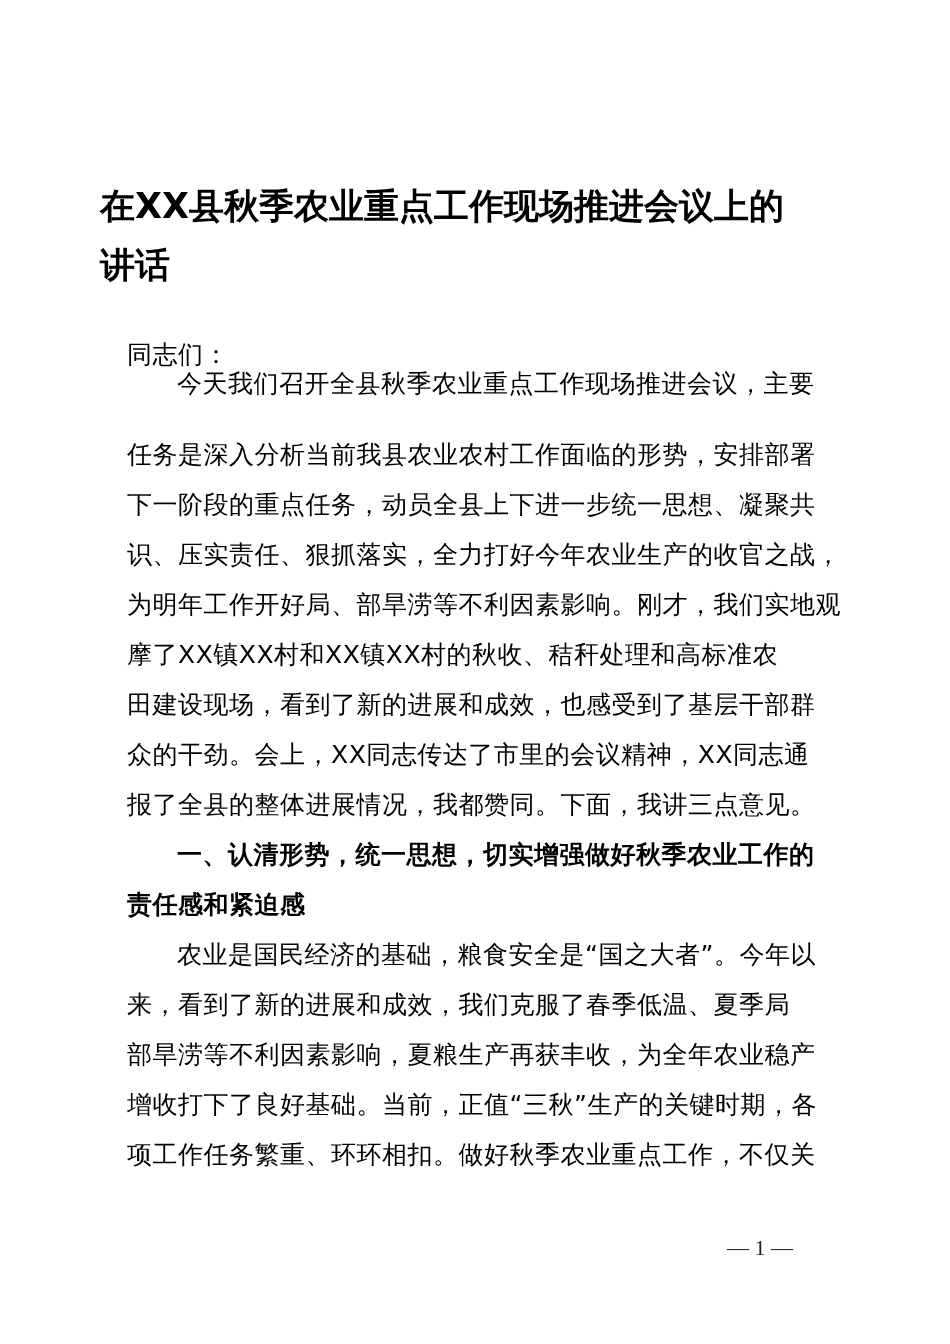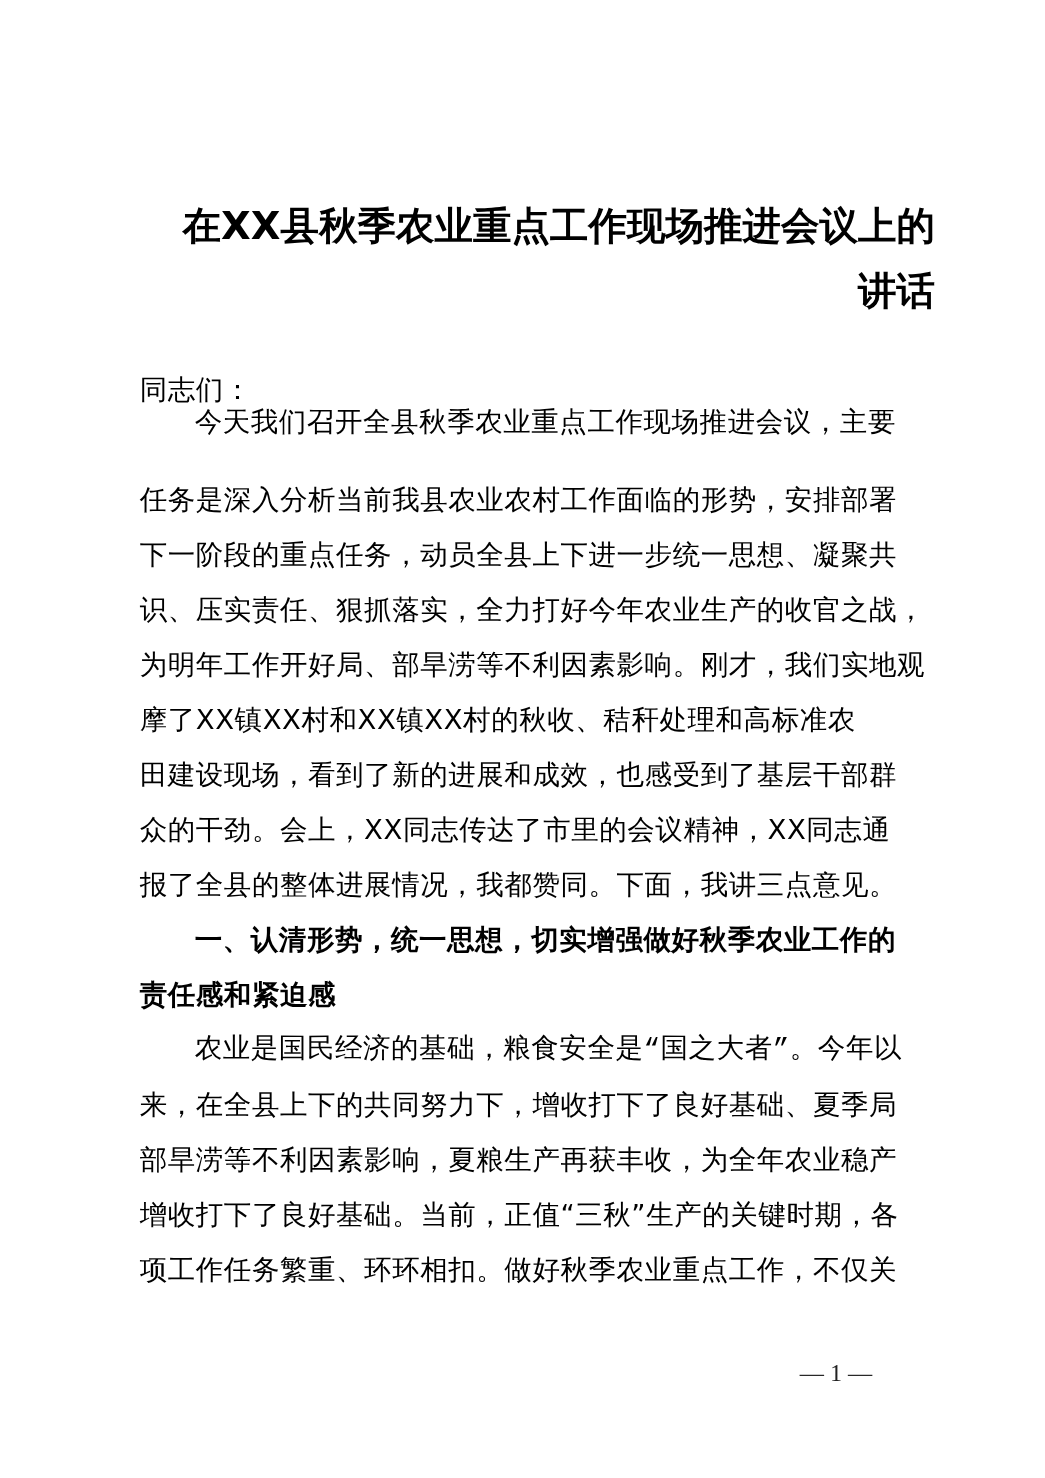--- a/index.html
+++ b/index.html
@@ -19,21 +19,21 @@
       position: absolute;
       left: 0; top: 0;
       width: 950px;
       height: 1344px;
       background: #ffffff;
     }
     .title {
       position: absolute;
       left: 100px;
       width: 750px;
-      text-align: right;
+      text-align: left;
       font-weight: bold;
       font-size: 35px;
       line-height: 50px;
       letter-spacing: 0px;
     }
     .title-line1 { top: 181px; }
     .title-line2 { top: 240px; }
     .body-line {
       position: absolute;
       left: 127px;
@@ -72,20 +72,20 @@
   <div class="body-line" style="top:530px;">识、压实责任、狠抓落实，全力打好今年农业生产的收官之战，</div>
   <div class="body-line" style="top:580px;">为明年工作开好局、部旱涝等不利因素影响。刚才，我们实地观</div>
   <div class="body-line" style="top:630px;">摩了XX镇XX村和XX镇XX村的秋收、秸秆处理和高标准农</div>
   <div class="body-line" style="top:680px;">田建设现场，看到了新的进展和成效，也感受到了基层干部群</div>
   <div class="body-line" style="top:730px;">众的干劲。会上，XX同志传达了市里的会议精神，XX同志通</div>
   <div class="body-line" style="top:780px;">报了全县的整体进展情况，我都赞同。下面，我讲三点意见。</div>
 
   <div class="body-line indent bold" style="top:830px;">一、认清形势，统一思想，切实增强做好秋季农业工作的</div>
   <div class="body-line bold" style="top:880px;">责任感和紧迫感</div>
 
-  <div class="body-line indent" style="top:930px;font-family:Liberation Mono, monospace;">农业是国民经济的基础，粮食安全是“国之大者”。今年以</div>
-  <div class="body-line" style="top:980px;">来，在全县上下的共同努力下，增收打下了良好基础、夏季局</div>
+  <div class="body-line indent" style="top:930px;">农业是国民经济的基础，粮食安全是“国之大者”。今年以</div>
+  <div class="body-line" style="top:980px;">来，看到了新的进展和成效，我们克服了春季低温、夏季局</div>
   <div class="body-line" style="top:1030px;">部旱涝等不利因素影响，夏粮生产再获丰收，为全年农业稳产</div>
   <div class="body-line" style="top:1080px;">增收打下了良好基础。当前，正值“三秋”生产的关键时期，各</div>
   <div class="body-line" style="top:1130px;">项工作任务繁重、环环相扣。做好秋季农业重点工作，不仅关</div>
 
   <div class="page-number">— 1 —</div>
 </div>
 
 </body></html>

